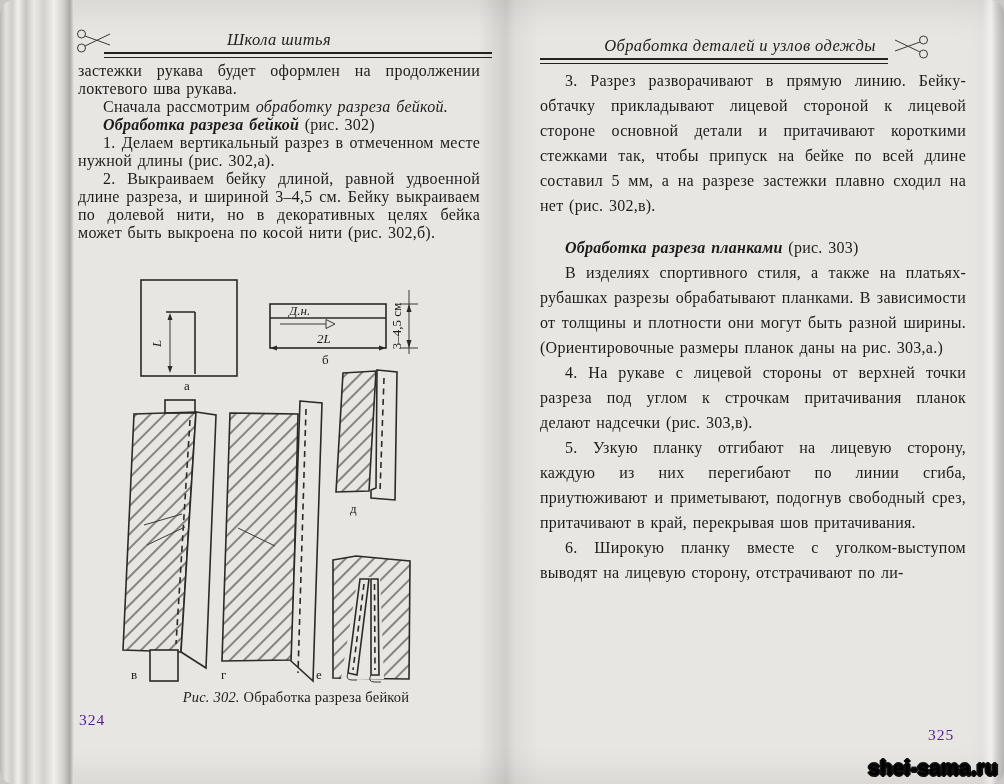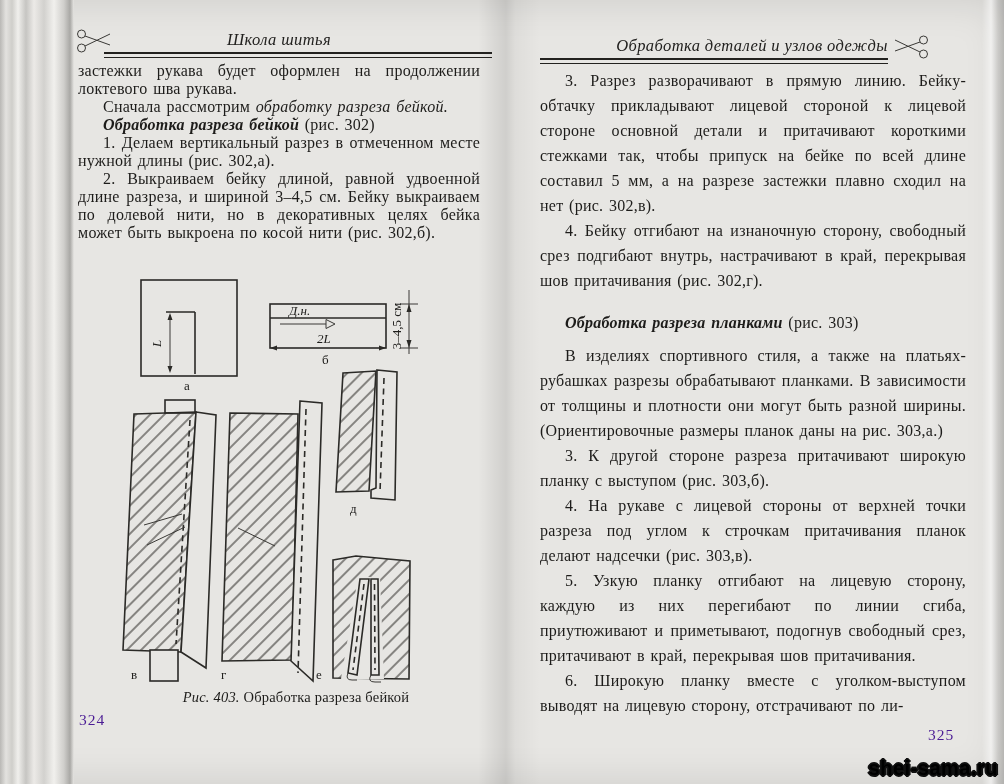--- a/index.html
+++ b/index.html
@@ -1,18 +1,18 @@
 <!DOCTYPE html>
 <html lang="ru"><head>
 <meta charset="utf-8">
 <style>
   html,body{margin:0;padding:0;}
   body{background:#c9c8c5;font-family:"Liberation Serif","DejaVu Serif",serif;}
   #book{position:relative;width:1004px;height:784px;background:#e7e6e3;overflow:hidden;
-        box-shadow:inset 0 0 40px rgba(0,0,0,.12);}
+        box-shadow:inset 0 0 40px rgba(0,0,0,.12);border-radius:14px;}
   
   #edge-left{position:absolute;left:0;top:0;width:74px;height:784px;
      background:
        linear-gradient(90deg,#b9b8b5 0px,#e3e2df 6px,#cfceca 12px,#f0efec 18px,#c6c5c2 26px,
                         #eceae7 34px,#d2d1ce 44px,#f1f0ed 54px,#cfcecb 64px,#a9a8a5 70px,#e7e6e3 74px);}
   #gutter{position:absolute;left:478px;top:0;width:62px;height:784px;
      background:linear-gradient(90deg,rgba(0,0,0,0) 0%,rgba(0,0,0,.10) 45%,rgba(0,0,0,.04) 60%,rgba(0,0,0,0) 100%);}
   #edge-right{position:absolute;right:0;top:0;width:22px;height:784px;
      background:linear-gradient(90deg,rgba(255,255,255,0) 0,rgba(255,255,255,.55) 9px,rgba(0,0,0,.08) 16px,rgba(0,0,0,.16) 22px);}
   .page{position:absolute;color:#1d1c1a;}
@@ -134,43 +134,41 @@
         <path d="M254,306 L243,392" class="dash" stroke-width="1.2"></path>
         <polygon points="261,301 268,301 269,397 261,397" class="paperfill" stroke-width="1.4"></polygon>
         <path d="M264.5,306 L265,392" class="dash" stroke-width="1.2"></path>
         <path d="M238,395 q-3,7 4,7 h5" class="lnthin"></path>
         <path d="M261,397 q-4,7 4,7 h6" class="lnthin"></path>
         <text x="206" y="401" class="figtext">е</text>
       </g>
     </svg>
 
     <div class="caption" style="left:110px;top:689px;width:372px;">
-      <span class="ital">Рис. 403.</span><span> Обработка разреза бейкой</span>
+      <span class="ital">Рис. 302.</span><span> Обработка разреза бейкой</span>
     </div>
     <div class="pagenum" style="left:79px;top:711px;">324</div>
   </div>
 
   <div class="page">
-    <div class="runhead" style="left:552px;top:36px;width:400px;">Обработка деталей и узлов одежды</div>
+    <div class="runhead" style="left:540px;top:36px;width:400px;">Обработка деталей и узлов одежды</div>
     <div class="rule" style="left:540px;top:58px;width:348px;"></div>
     <svg class="scissors" style="left:893px;top:34px;" width="36" height="26" viewBox="0 0 36 26">
       <g transform="translate(36,0) scale(-1,1)">
         <circle cx="5.5" cy="6" r="4" class="lnthin" stroke-width="1.8"></circle>
         <circle cx="5.5" cy="20" r="4" class="lnthin" stroke-width="1.8"></circle>
         <path d="M9,8 L34,17" class="lnthin" stroke-width="2.2"></path>
         <path d="M9,18 L34,6" class="lnthin" stroke-width="2.2"></path>
       </g>
     </svg>
 
     <div class="col rcol" style="left:540px;top:68px;width:426px;">
       <p>3. Разрез разворачивают в прямую линию. Бейку-обтачку прикладывают лицевой стороной к лицевой стороне основной детали и притачивают короткими стежками так, чтобы припуск на бейке по всей длине составил 5 мм, а на разрезе застежки плавно сходил на нет (рис. 302,в).</p>
-      <p>4. Бейку отгибают на изнаночную сторону, свободный срез подгибают внутрь, настрачивают в край, перекрывая шов притачивания (рис. 302,г).</p>
-      <p class="subhead gapheading" style="margin-top:17px;margin-bottom:8px;"><span class="bolditalic">Обработка разреза планками</span><span> (рис. 303)</span></p>
+      <p class="subhead gapheading" style="margin-top:17px;"><span class="bolditalic">Обработка разреза планками</span><span> (рис. 303)</span></p>
       <p>В изделиях спортивного стиля, а также на платьях-рубашках разрезы обрабатывают планками. В зависимости от толщины и плотности они могут быть разной ширины. (Ориентировочные размеры планок даны на рис. 303,а.)</p>
-      <p>3. К другой стороне разреза притачивают широкую планку с выступом (рис. 303,б).</p>
       <p>4. На рукаве с лицевой стороны от верхней точки разреза под углом к строчкам притачивания планок делают надсечки (рис. 303,в).</p>
       <p>5. Узкую планку отгибают на лицевую сторону, каждую из них перегибают по линии сгиба, приутюживают и приметывают, подогнув свободный срез, притачивают в край, перекрывая шов притачивания.</p>
       <p>6. Широкую планку вместе с уголком-выступом выводят на лицевую сторону, отстрачивают по ли-</p>
     </div>
 
     <div class="pagenum" style="left:928px;top:726px;">325</div>
   </div>
 
   <div id="watermark">shei-sama.ru</div>
 </div>

